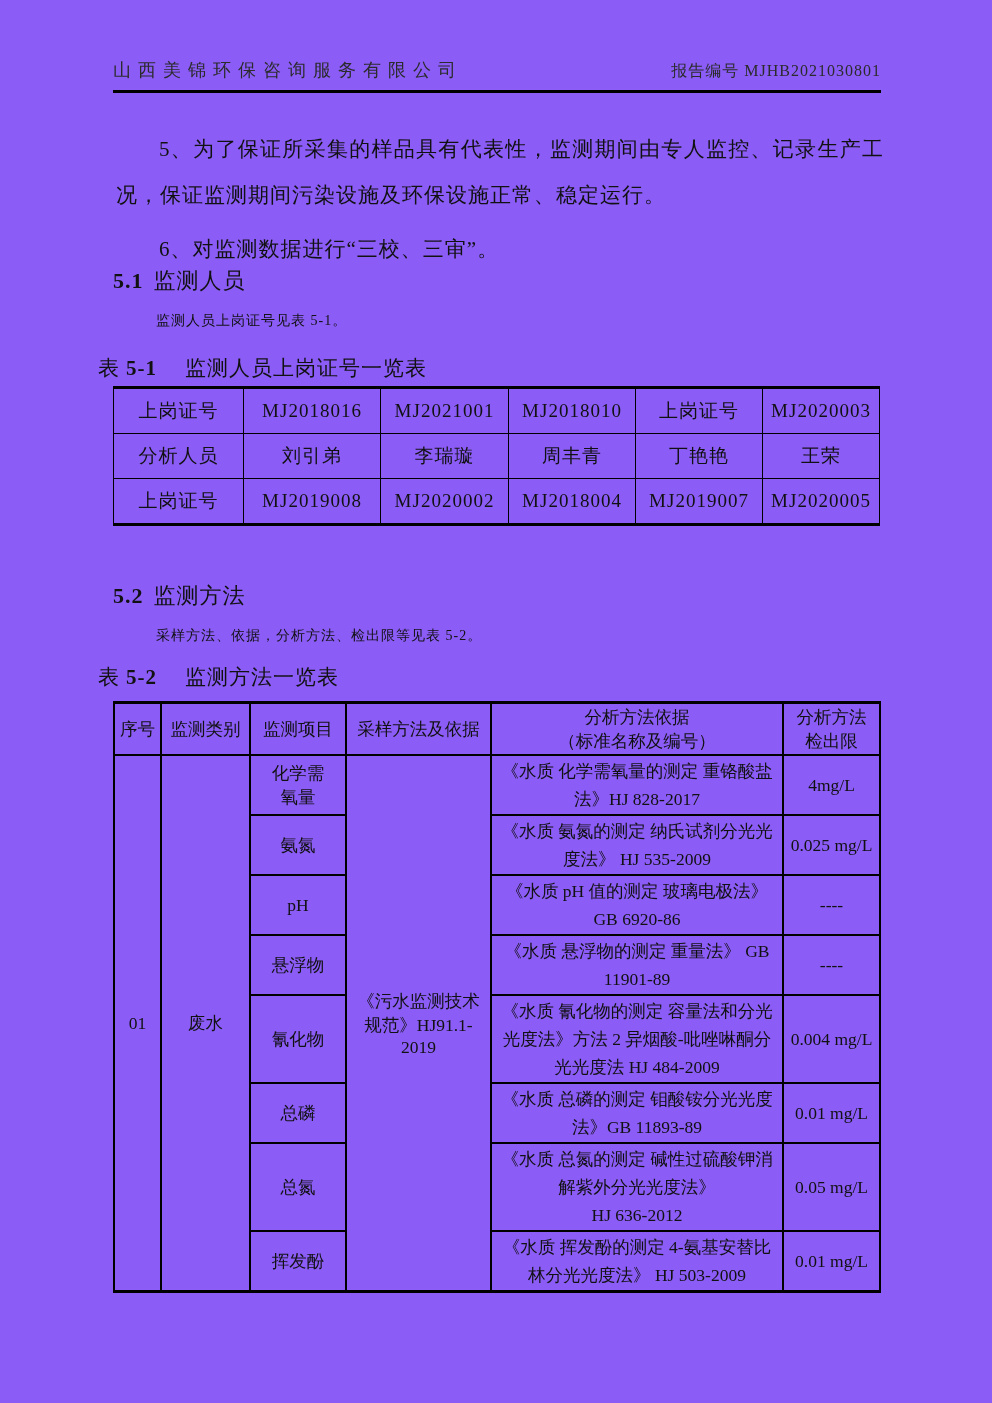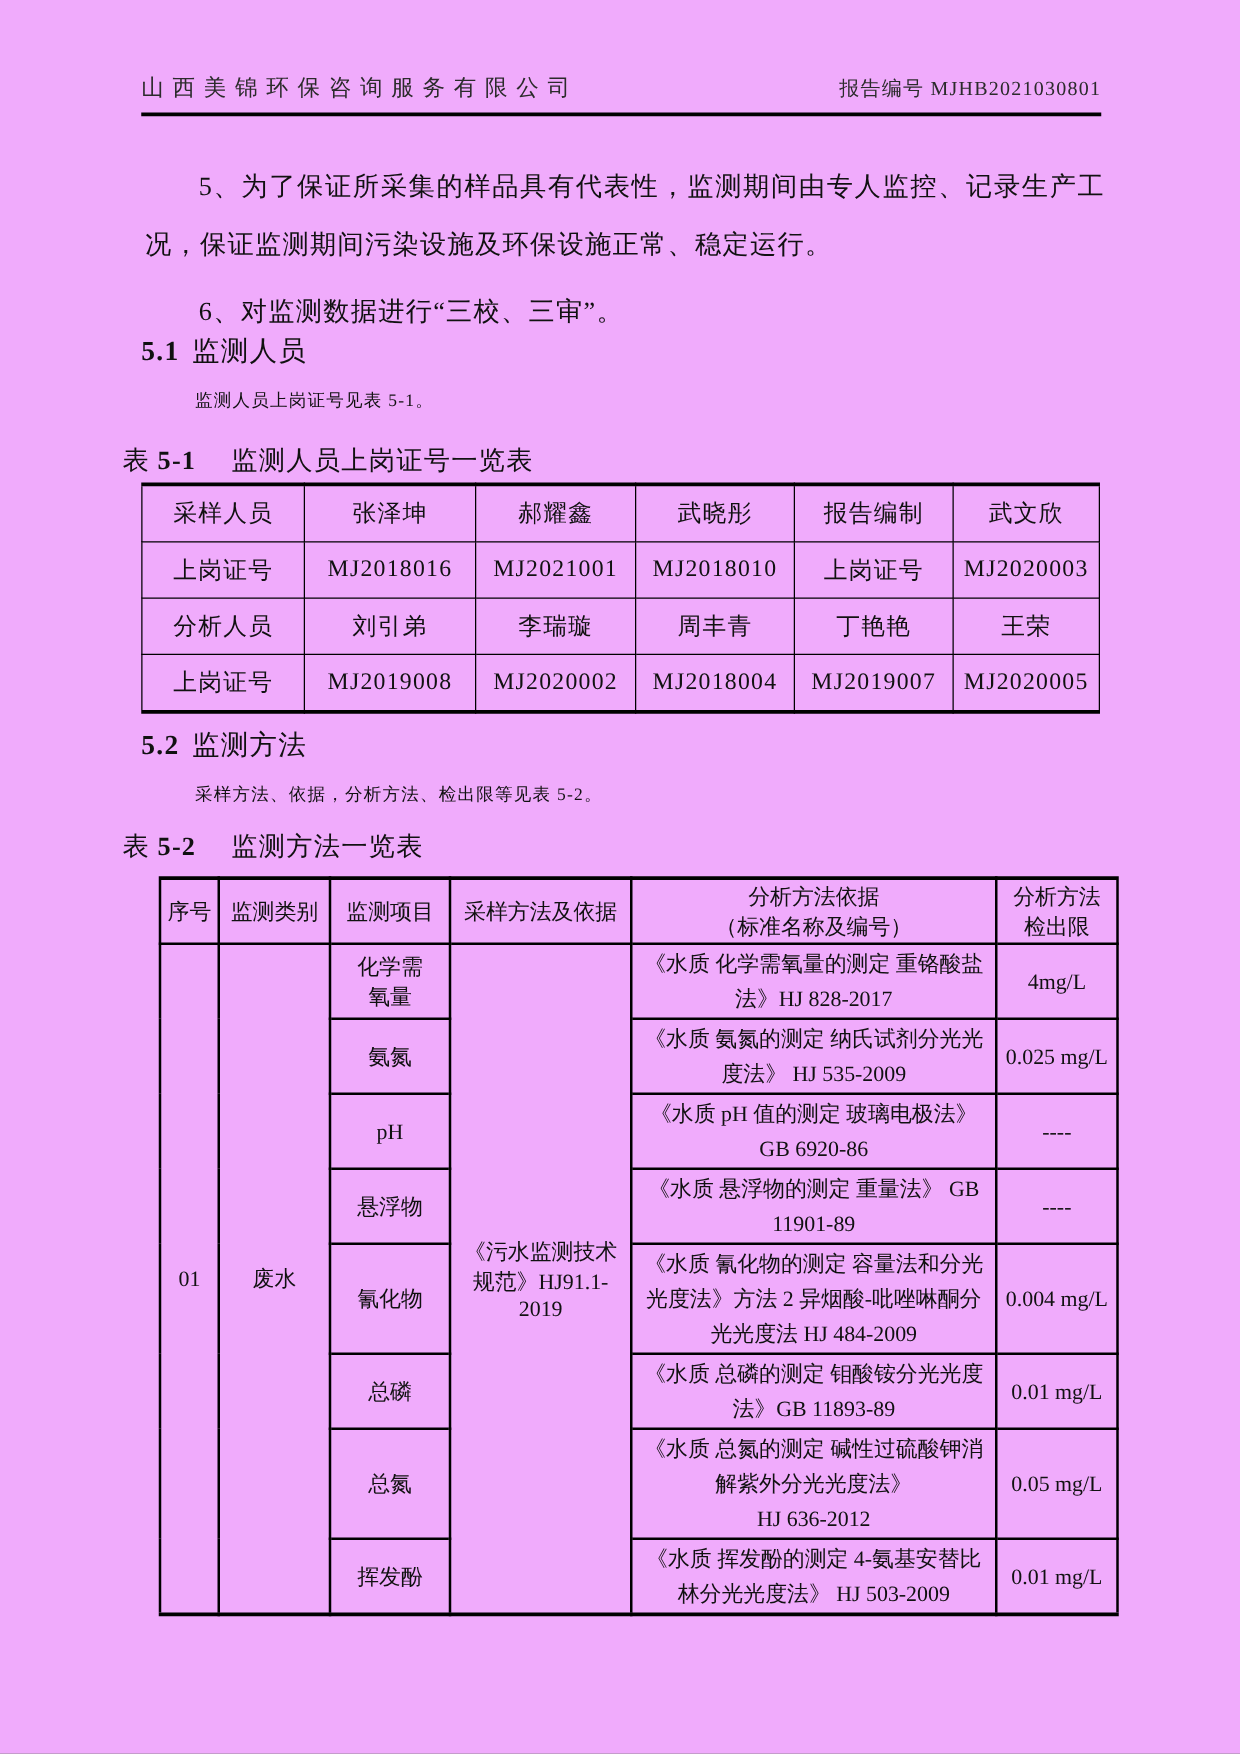--- a/index.html
+++ b/index.html
@@ -1,20 +1,20 @@
 <!DOCTYPE html>
 <html><head>
 <meta charset="utf-8">
 <style>
   html,body { margin:0; padding:0; background:#888; }
   .page {
     position:relative;
     width:992px; height:1403px;
     margin:0 auto;
-    background:#f0abfc;
+    background:#8b5cf6;
     font-family:"Liberation Serif","DejaVu Serif",serif;
     color:#111;
     overflow:hidden;
   }
   
   .page-header {
     position:absolute; left:113px; top:58px; width:768px;
     display:flex; justify-content:space-between; align-items:flex-end;
     border-bottom:3px solid #000;
     padding-bottom:8px;
@@ -50,21 +50,21 @@
     border-top:3.5px solid #000; border-bottom:3.5px solid #000;
     font-size:19px;
   }
   .t1 td {
     border:1.5px solid #000;
     text-align:center; vertical-align:middle;
     height:44px; padding:0 2px;
     letter-spacing:1px;
   }
   .t2 {
-    position:absolute; left:127px; top:701px; width:766px;
+    position:absolute; left:113px; top:701px; width:766px;
     border-top:3.5px solid #000; border-bottom:3.5px solid #000;
     font-size:17.5px;
   }
   .t2 th, .t2 td {
     border:2px solid #000;
     text-align:center; vertical-align:middle;
     font-weight:normal;
     padding:1px 3px;
   }
   .t2 .method-cell { line-height:1.6;margin-top:17px; }
@@ -101,28 +101,20 @@
   <table class="t1">
     <colgroup>
       <col style="width:130px">
         <col style="width:137px">
         <col style="width:128px">
       <col style="width:127px">
         <col style="width:127px">
         <col style="width:117px">
     </colgroup>
     <tbody>
-      <tr>
-        <td>采样人员</td>
-        <td>张泽坤</td>
-        <td>郝耀鑫</td>
-        <td>武晓彤</td>
-        <td>报告编制</td>
-        <td>武文欣</td>
-      </tr>
       <tr>
         <td>上岗证号</td>
         <td>MJ2018016</td>
         <td>MJ2021001</td>
         <td>MJ2018010</td>
         <td>上岗证号</td>
         <td>MJ2020003</td>
       </tr>
       <tr>
         <td>分析人员</td>

